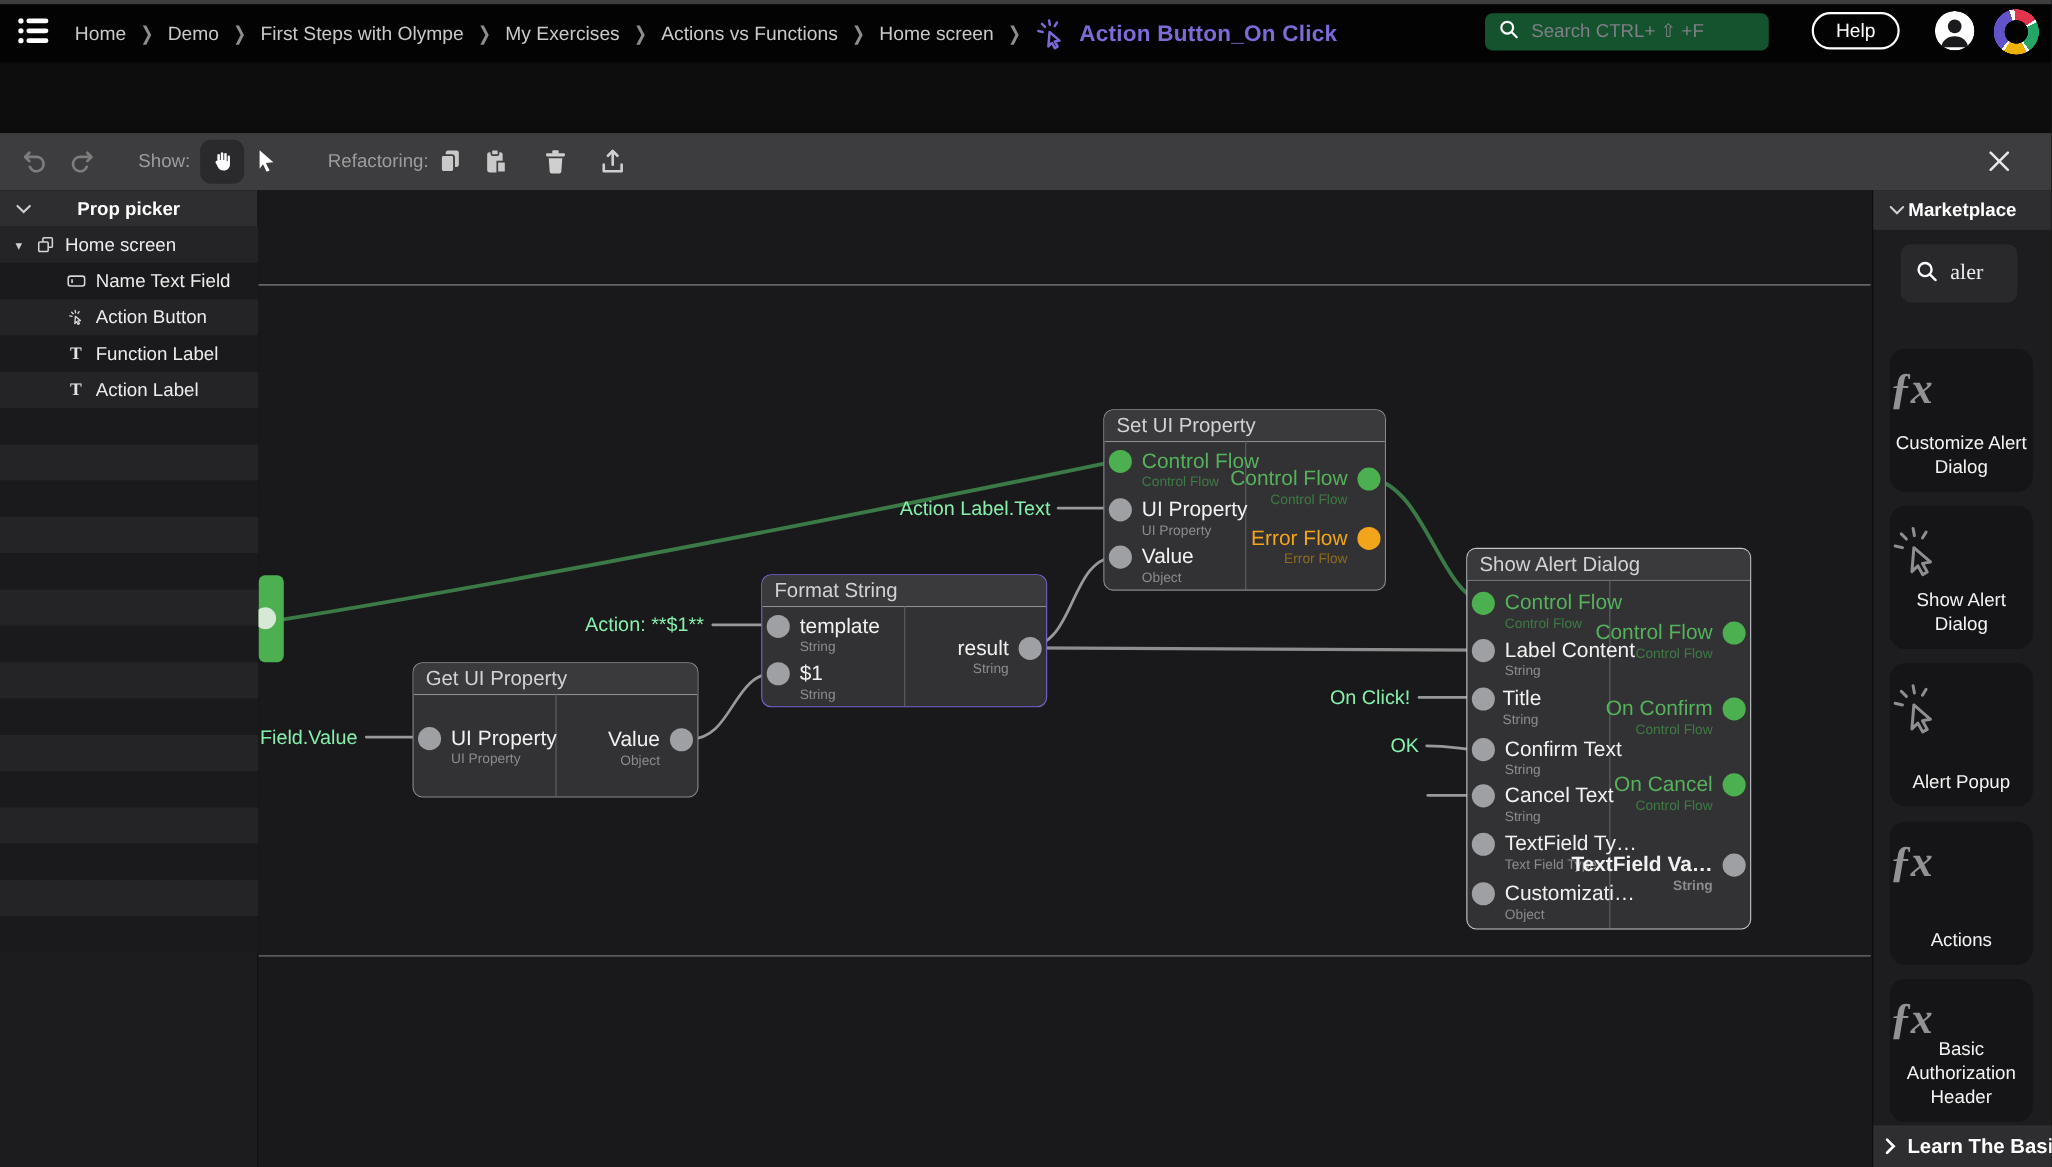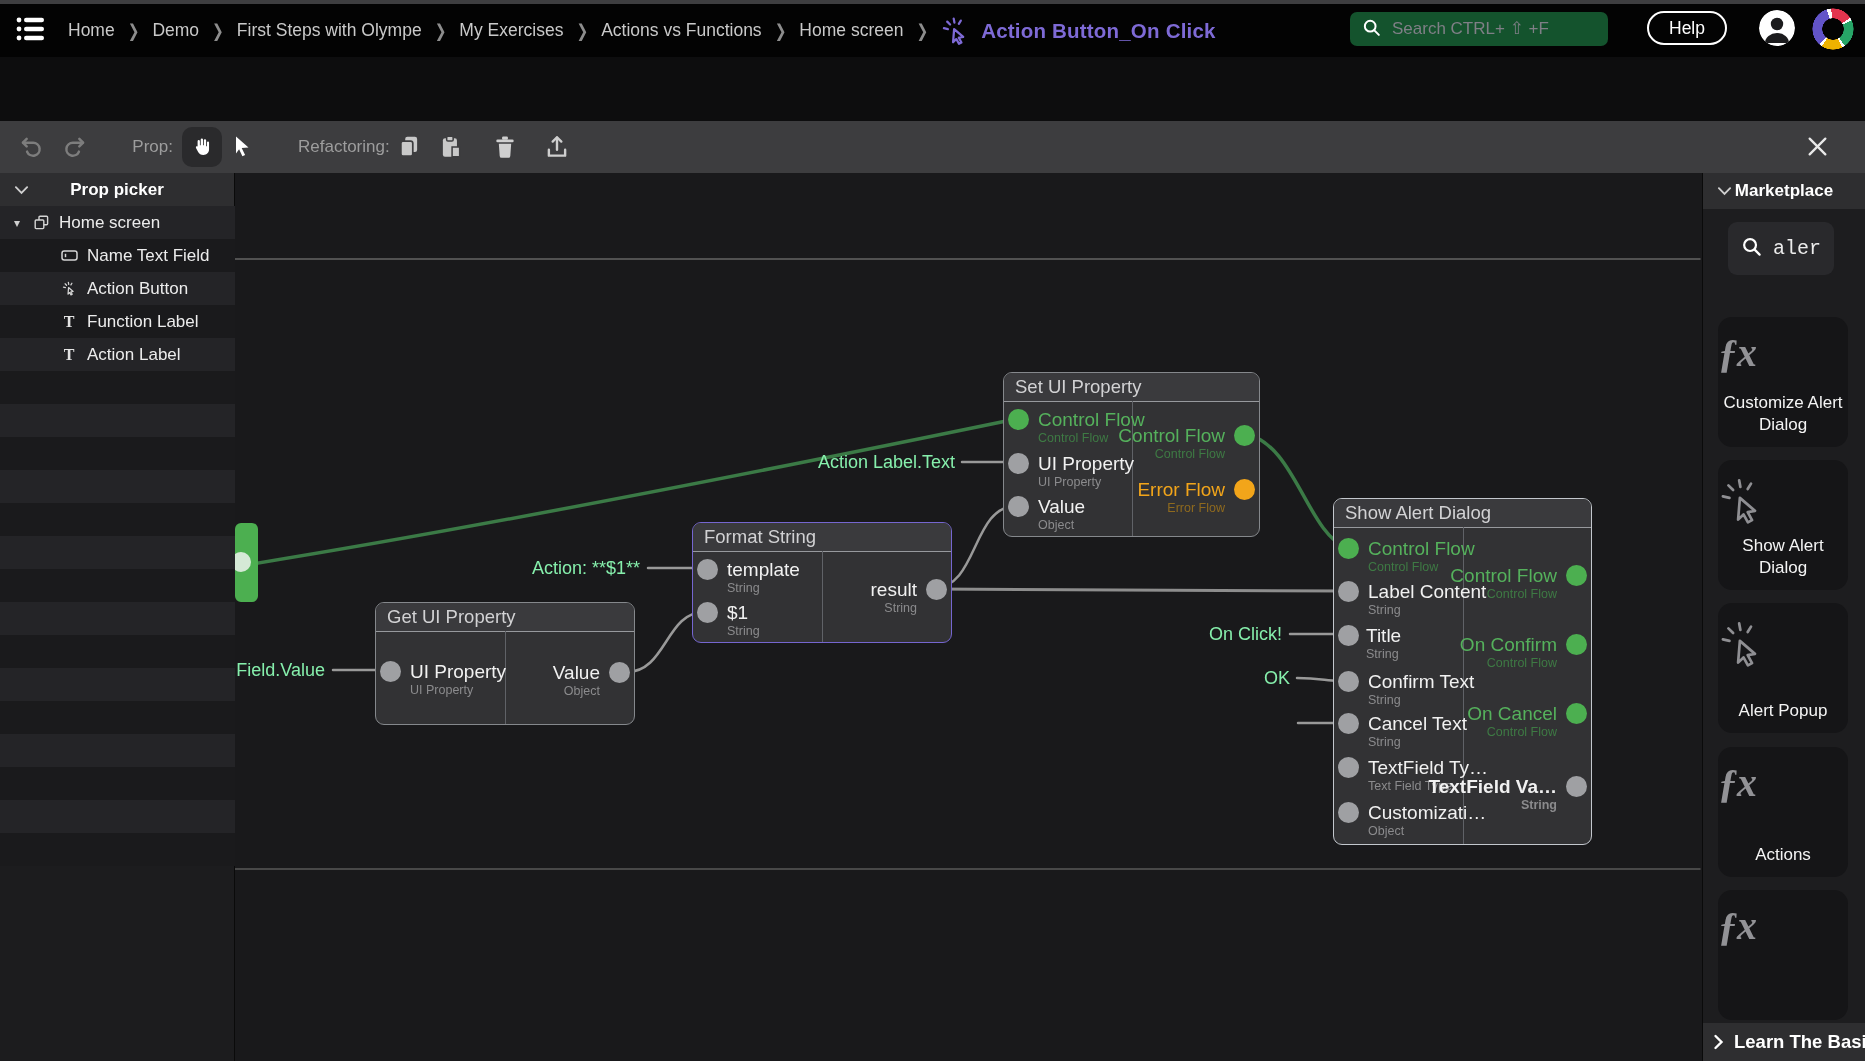--- a/index.html
+++ b/index.html
@@ -70,21 +70,21 @@
   .port-sub{font-size:12.5px;line-height:15px;color:#8b8b8d}
   .green .port-label{color:#55b15c}.green .port-sub{color:#3e7a44}.green .port-dot{background:#4caf50}
   .orange .port-label{color:#f2a51a}.orange .port-sub{color:#8f6a1e}.orange .port-dot{background:#f2a51a}
   .canvas-label{position:absolute;z-index:2;font-size:18px;color:#86efac;line-height:22px;white-space:nowrap;cursor:text}
 
   
   #right-panel{left:1702px;top:173px;width:163px;height:888px;background:#1d1d1f;border-left:1px solid #0a0a0a;box-sizing:border-box}
   #right-panel .panel-header{height:36px}
   #mp-search{position:absolute;left:25px;top:49px;width:106px;height:53px;background:#29292c;border-radius:9px;
       display:flex;align-items:center;padding-left:13px;box-sizing:border-box}
-  #mp-search input{background:transparent;border:none;outline:none;color:#ececec;font-size:20px;width:58px;margin-left:9px;font-family:Liberation Mono, monospace}
+  #mp-search input{background:transparent;border:none;outline:none;color:#ececec;font-size:20px;width:58px;margin-left:9px;font-family:Liberation Serif, serif}
   .mp-card{position:absolute;left:15px;width:130px;height:130px;background:#151517;border-radius:14px;cursor:pointer;
       display:flex;flex-direction:column;align-items:center;justify-content:flex-end;padding-bottom:11px;box-sizing:border-box}
   .mp-card .card-icon{position:absolute;top:16px;left:0;width:130px;display:flex;}
   .mp-label{font-size:17px;line-height:22px;color:#f4f4f4;text-align:center}
   .fx{font-style:italic;font-weight:bold;font-size:40px;color:#929296;letter-spacing:-1px;line-height:1;font-family:"Liberation Serif","DejaVu Serif",serif}
   #mp-footer{position:absolute;left:0;top:850px;width:163px;height:38px;background:#2e2e30;display:flex;align-items:center;
       overflow:hidden;cursor:pointer}
   #mp-footer .chev-r{margin:0 10px 0 10px;display:flex}
   #mp-footer .foot-label{font-size:18.5px;font-weight:bold;color:#fff;white-space:nowrap}
 </style>
@@ -162,21 +162,21 @@
         <path d="M8 4.5L4.5 8l3.5 3.5"></path>
           <path d="M4.8 8H14a6 6 0 1 1-5.6 8.3"></path>
       </svg>
     </span>
     <span class="tb-icon" style="left:62px">
       <svg width="26" height="26" viewBox="0 0 24 24" fill="none" stroke="#7d7d7d" stroke-width="2.3" stroke-linecap="round" stroke-linejoin="round" style="transform:scaleX(-1)">
         <path d="M8 4.5L4.5 8l3.5 3.5"></path>
           <path d="M4.8 8H14a6 6 0 1 1-5.6 8.3"></path>
       </svg>
     </span>
-    <span class="tb-label" style="left:120px;width:53px;text-align:right">Prop:</span>
+    <span class="tb-label" style="left:120px;width:53px;text-align:right">Show:</span>
     <span id="mode-hand-btn">
       <svg width="22" height="22" viewBox="0 0 24 24">
         <path fill="#fff" d="M7.2 11.2V5.6a1.25 1.25 0 0 1 2.5 0v4.6h.9V3.9a1.25 1.25 0 0 1 2.5 0v6.3h.9V4.7a1.25 1.25 0 0 1 2.5 0v6.5h.9V7.1a1.15 1.15 0 0 1 2.3 0v7.4c0 3.7-2.5 6.2-6.2 6.2-2.9 0-4.4-1.1-5.7-3.3l-2.2-4s-.8-1.4.4-2.1c.9-.5 1.7.1 2.2.9z"></path>
       </svg>
     </span>
     <span class="tb-icon" style="left:230px">
       <svg width="24" height="24" viewBox="0 0 24 24">
         <path fill="#fff" d="M6 2.5l12.5 11-6.8.6 3.4 6.8-2.7 1.3-3.3-6.9-3.1 4.2z"></path>
       </svg>
     </span>
@@ -492,20 +492,21 @@
       <div class="mp-card" style="top: 574px;">
         <span class="card-icon">
           <span class="fx">ƒx</span>
         </span>
         <div class="mp-label" style="width: 120px;">Actions</div>
       </div>
       <div class="mp-card" style="top: 717px;">
         <span class="card-icon">
           <span class="fx">ƒx</span>
         </span>
+        <div class="mp-label" style="width: 120px;">Basic Authorization Header</div>
       </div>
     </div>
   <div id="mp-footer">
     <span class="chev-r">
       <svg width="11" height="16" viewBox="0 0 10 16" fill="none" stroke="#fff" stroke-width="2.4" stroke-linecap="round">
           <path d="M2 2l6 6-6 6"></path>
         </svg>
     </span>
     <span class="foot-label">Learn The Basic</span>
   </div>

